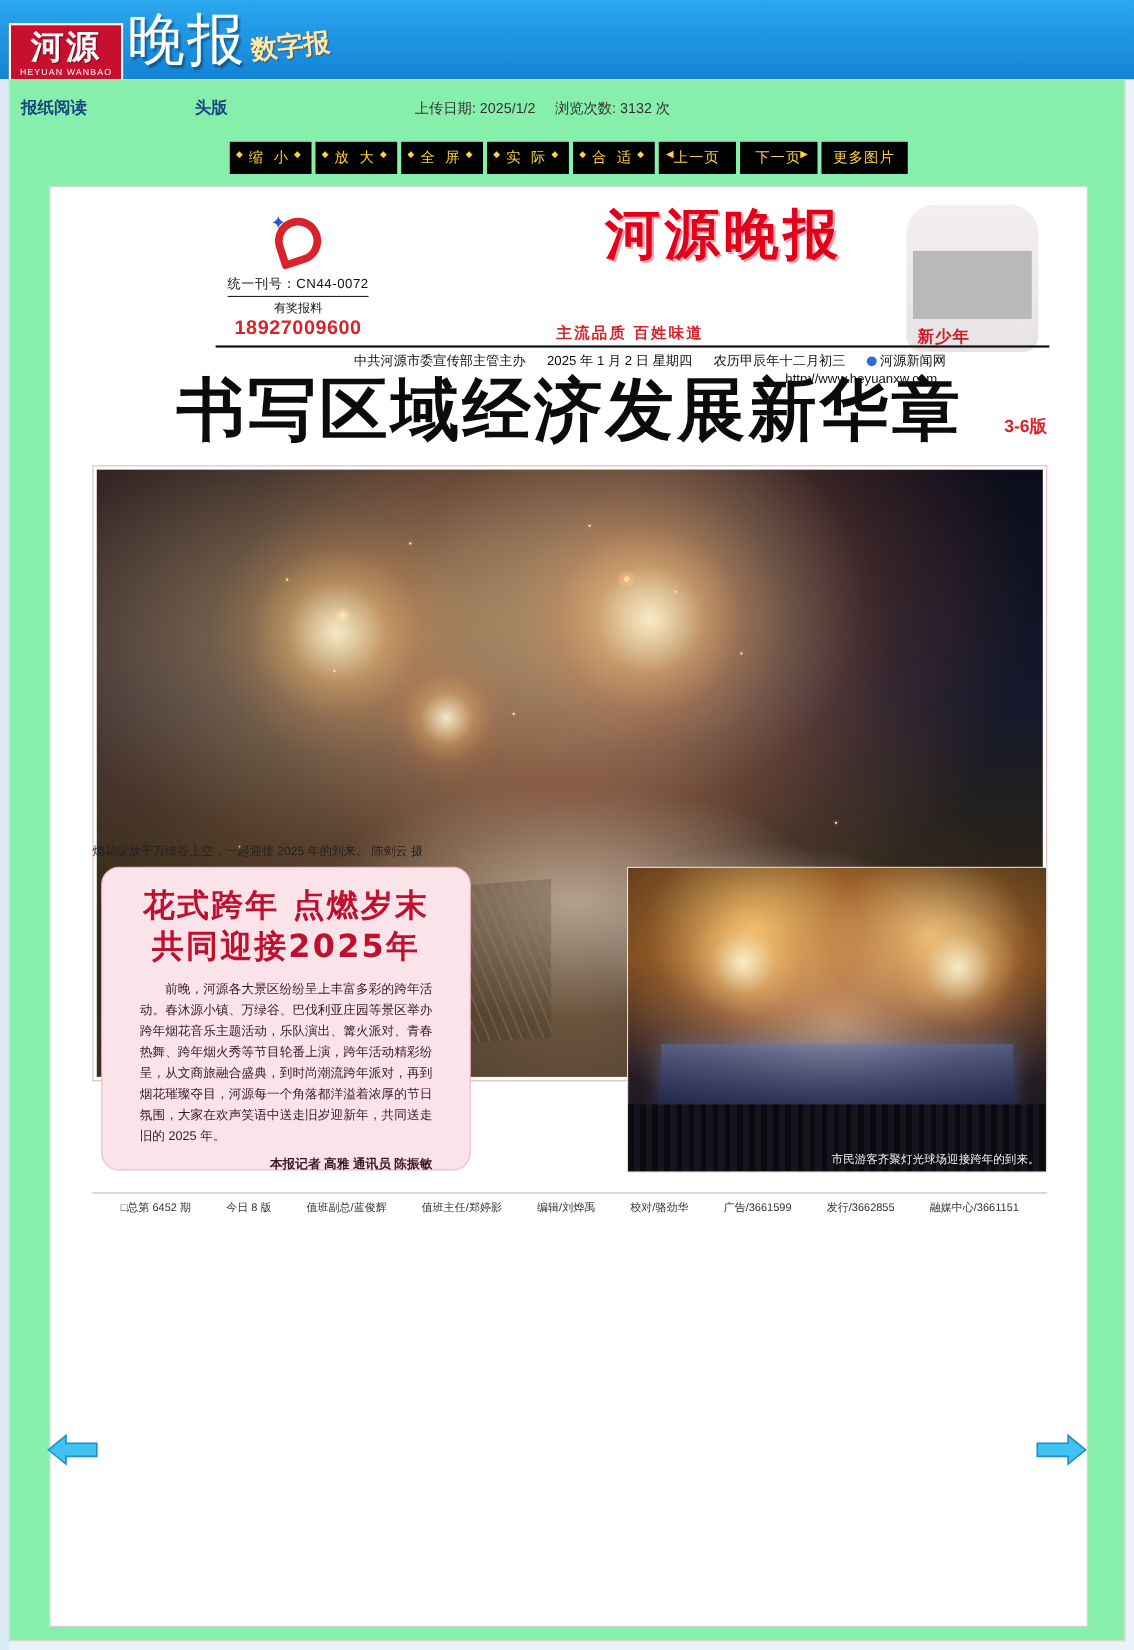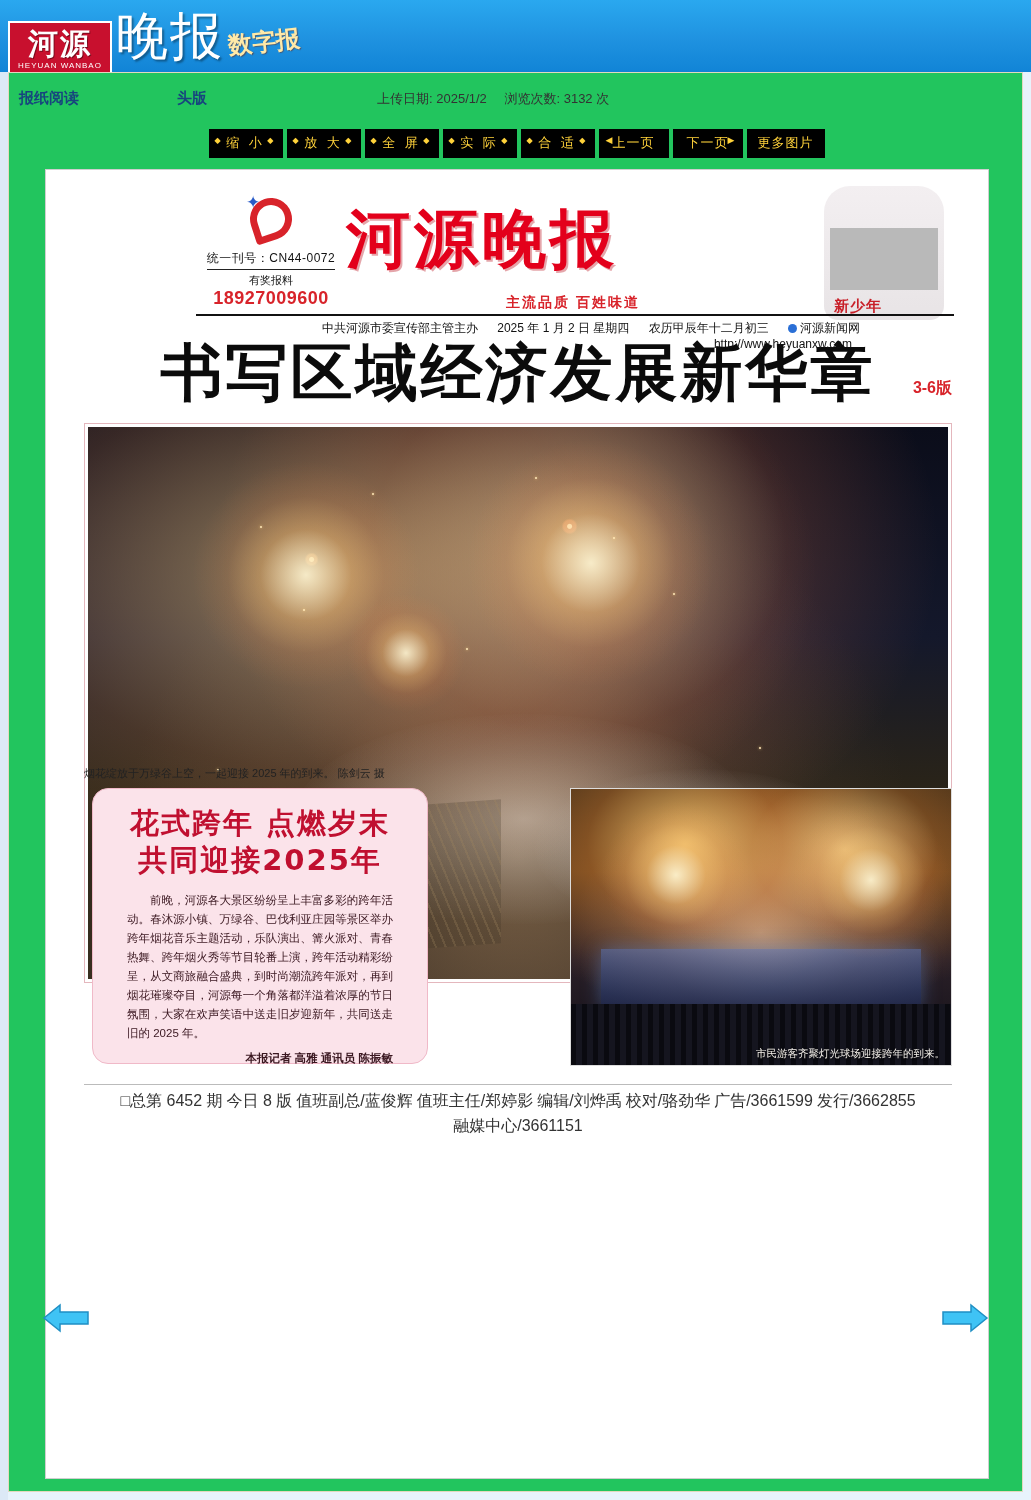--- a/index.html
+++ b/index.html
@@ -53,21 +53,21 @@
     font-family: "DejaVu Sans", sans-serif;
     font-size: 24px; font-weight: 700; color: #ffe9a8;
     transform: rotate(-6deg);
     text-shadow: 1px 1px 1px rgba(120,30,0,.5);
   }
 
   
   .panel {
     position: absolute; top: 72px; left: 8px;
     width: 1015px; height: 1420px;
-    background: #22c55e;
+    background: #86efac;
     border: 1px solid #e3d9bd;
   }
 
   
   .inforow {
     position: absolute; top: 8px; left: 0;
     width: 1015px; height: 38px;
   }
   .nav-read {
     position: absolute; left: 10px; top: 8px;
@@ -154,24 +154,24 @@
   }
   .cn-no {
     font-size: 12px; color: #111; margin-top: 4px; letter-spacing: 0.5px;
     border-bottom: 1px solid #222; padding-bottom: 2px; display: inline-block;
   }
   .reward { font-size: 11px; color: #111; margin-top: 3px; }
   .phone {
     font-size: 18px; font-weight: 700; color: #d8232a; letter-spacing: 0.5px;
   }
   .mast-title {
-    position: absolute; left: 270px; top: 25px;
-    width: 420px; text-align: left;
-    font-family: "DejaVu Sans", sans-serif;
-    font-size: 64px; font-weight: 700; color: #e3001b;
+    position: absolute; left: 270px; top: 6px;
+    width: 420px; text-align: right;
+    font-family: "DejaVu Sans", sans-serif;
+    font-size: 50px; font-weight: 700; color: #e3001b;
     letter-spacing: 4px;
     line-height: 1;
     text-shadow: 2px 2px 0 rgba(180,0,15,.35);
   }
   .mast-slogan {
     position: absolute; left: 430px; top: 112px;
     font-size: 14px; font-weight: 700; color: #d8232a; letter-spacing: 2px;
   }
   .mast-badge {
     position: absolute; right: 16px; top: 4px;
@@ -317,22 +317,22 @@
     position: absolute; right: 6px; bottom: 4px;
     font-size: 10.5px; color: #f6f2ec;
     text-shadow: 0 1px 2px rgba(0,0,0,.9);
   }
 
   
   .paper-footer {
     position: absolute; left: 8px; right: 8px; top: 902px;
     border-top: 1px solid #bbb;
     padding-top: 6px;
-    font-size: 16px; color: #333;
-    display: flex; flex-wrap: wrap; gap: 4px;
+    font-size: 10px; color: #333;
+    display: flex; flex-wrap: wrap; gap: 32px;
     justify-content: center;
   }
 
   
   .side-arrow {
     position: absolute; top: 1300px;
     width: 48px; height: 36px;
     cursor: pointer;
   }
   .side-arrow svg { display: block; }

